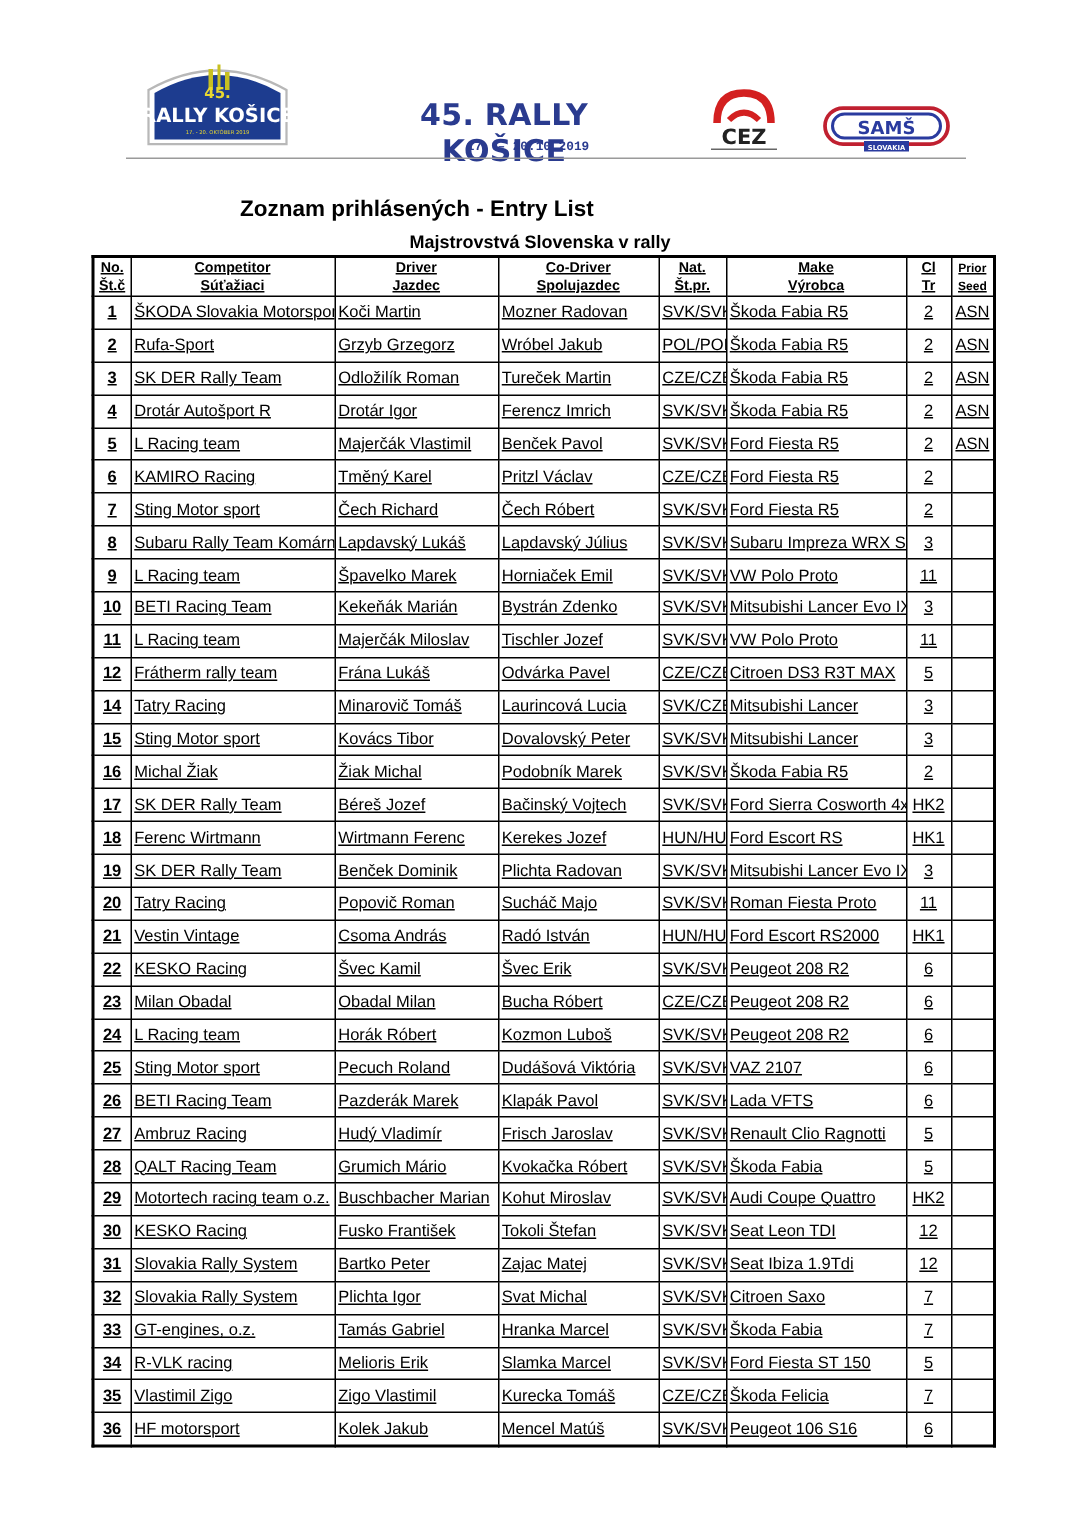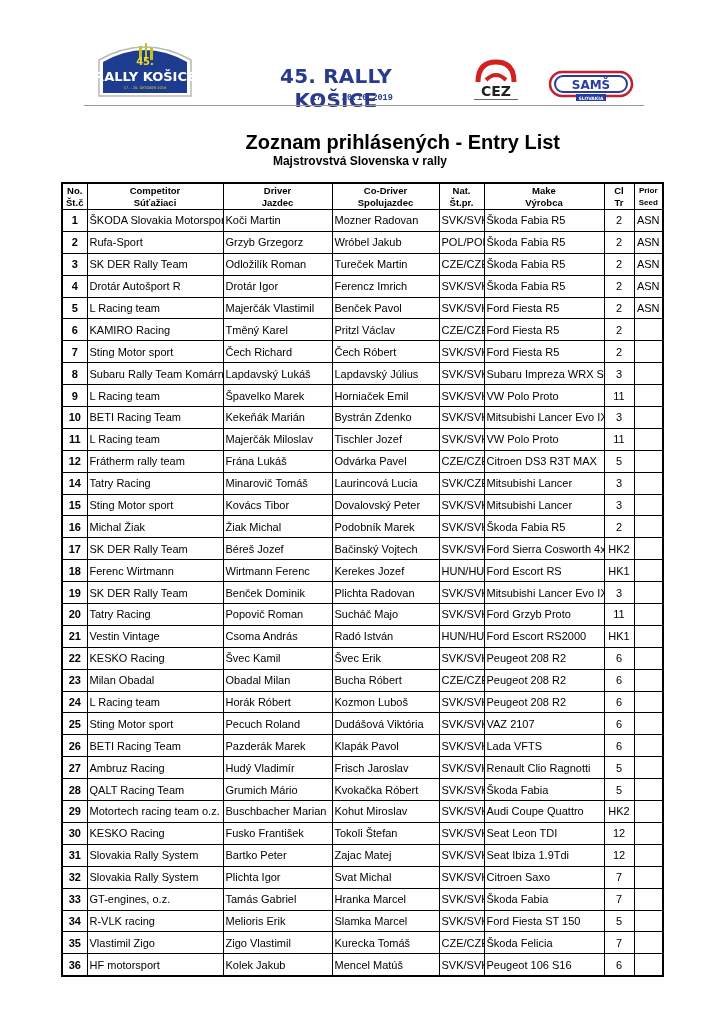--- a/index.html
+++ b/index.html
@@ -8,27 +8,27 @@
   .header { position: absolute; left: 80px; top: 36px; width: 566px; height: 70px; }
   .header-rule { position: absolute; left: 84px; top: 105px; width: 560px; height: 1px; background: #9a9a9a; }
   .logo-rk { position: absolute; left: 95px; top: 40px; width: 100px; height: 58px; }
   .event-title { position: absolute; left: 236px; top: 64px; width: 200px; text-align: center;
                  font-family: "DejaVu Sans", sans-serif; font-weight: bold; font-size: 20px; color: #2a3b8f; letter-spacing: 0.2px; }
   .event-dates { position: absolute; left: 252px; top: 93px; width: 200px; text-align: center;
                  font-family: Liberation Mono, monospace; font-weight: bold; font-size: 8.5px; color: #2a3b8f; }
   .logo-cez { position: absolute; left: 468px; top: 58px; width: 56px; height: 44px; }
   .logo-sams { position: absolute; left: 548px; top: 70px; width: 86px; height: 32px; }
 
-  .doc-title { position: absolute; left: 160px; top: 131px; width: 400px; text-align: right;
-               font-weight: bold; font-size: 20px; }
+  .doc-title { position: absolute; left: 160px; top: 131px; width: 400px; text-align: left;
+               font-weight: bold; font-size: 15px; }
   .doc-subtitle { position: absolute; left: 160px; top: 154px; width: 400px; text-align: center;
                   font-weight: bold; font-size: 12px; }
 
-  table.entries { position: absolute; left: 61px; top: 182px; border-collapse: collapse; table-layout: fixed;
-                  width: 601px; border: 2px solid #000; }
+  table.entries { position: absolute; left: 61px; top: 170px; border-collapse: collapse; table-layout: fixed;
+                  width: 601px; border: 2px solid #000; text-decoration: underline; }
   table.entries th, table.entries td { border: 1.3px solid #000; padding: 0 2px; overflow: hidden; white-space: nowrap; }
   table.entries th { font-weight: bold; font-size: 9.5px; line-height: 12px; height: 25px; text-align: center; }
   table.entries th.small { font-size: 8px; }
   table.entries td { height: 20.9px; font-size: 11px; line-height: 12px; }
   td.c-no { text-align: center; font-weight: bold; font-size: 11px; }
   td.c-comp { font-size: 9.5px; }
   td.c-nat { text-align: center; font-size: 8.3px; padding: 0; }
   td.c-make { font-size: 9.5px; }
   td.c-cl { text-align: center; font-size: 10px; }
   td.c-seed { text-align: center; font-size: 8.5px; }
@@ -299,21 +299,21 @@
         <td class="c-make">Mitsubishi Lancer Evo IX</td>
         <td class="c-cl">3</td>
         <td class="c-seed"></td>
       </tr>
       <tr>
         <td class="c-no">20</td>
         <td class="c-comp">Tatry Racing</td>
         <td class="c-drv">Popovič Roman</td>
         <td class="c-codrv">Sucháč Majo</td>
         <td class="c-nat">SVK/SVK</td>
-        <td class="c-make">Ford Grzyb Proto</td>
+        <td class="c-make">Roman Fiesta Proto</td>
         <td class="c-cl">11</td>
         <td class="c-seed"></td>
       </tr>
       <tr>
         <td class="c-no">21</td>
         <td class="c-comp">Vestin Vintage</td>
         <td class="c-drv">Csoma András</td>
         <td class="c-codrv">Radó István</td>
         <td class="c-nat">HUN/HUN</td>
         <td class="c-make">Ford Escort RS2000</td>

